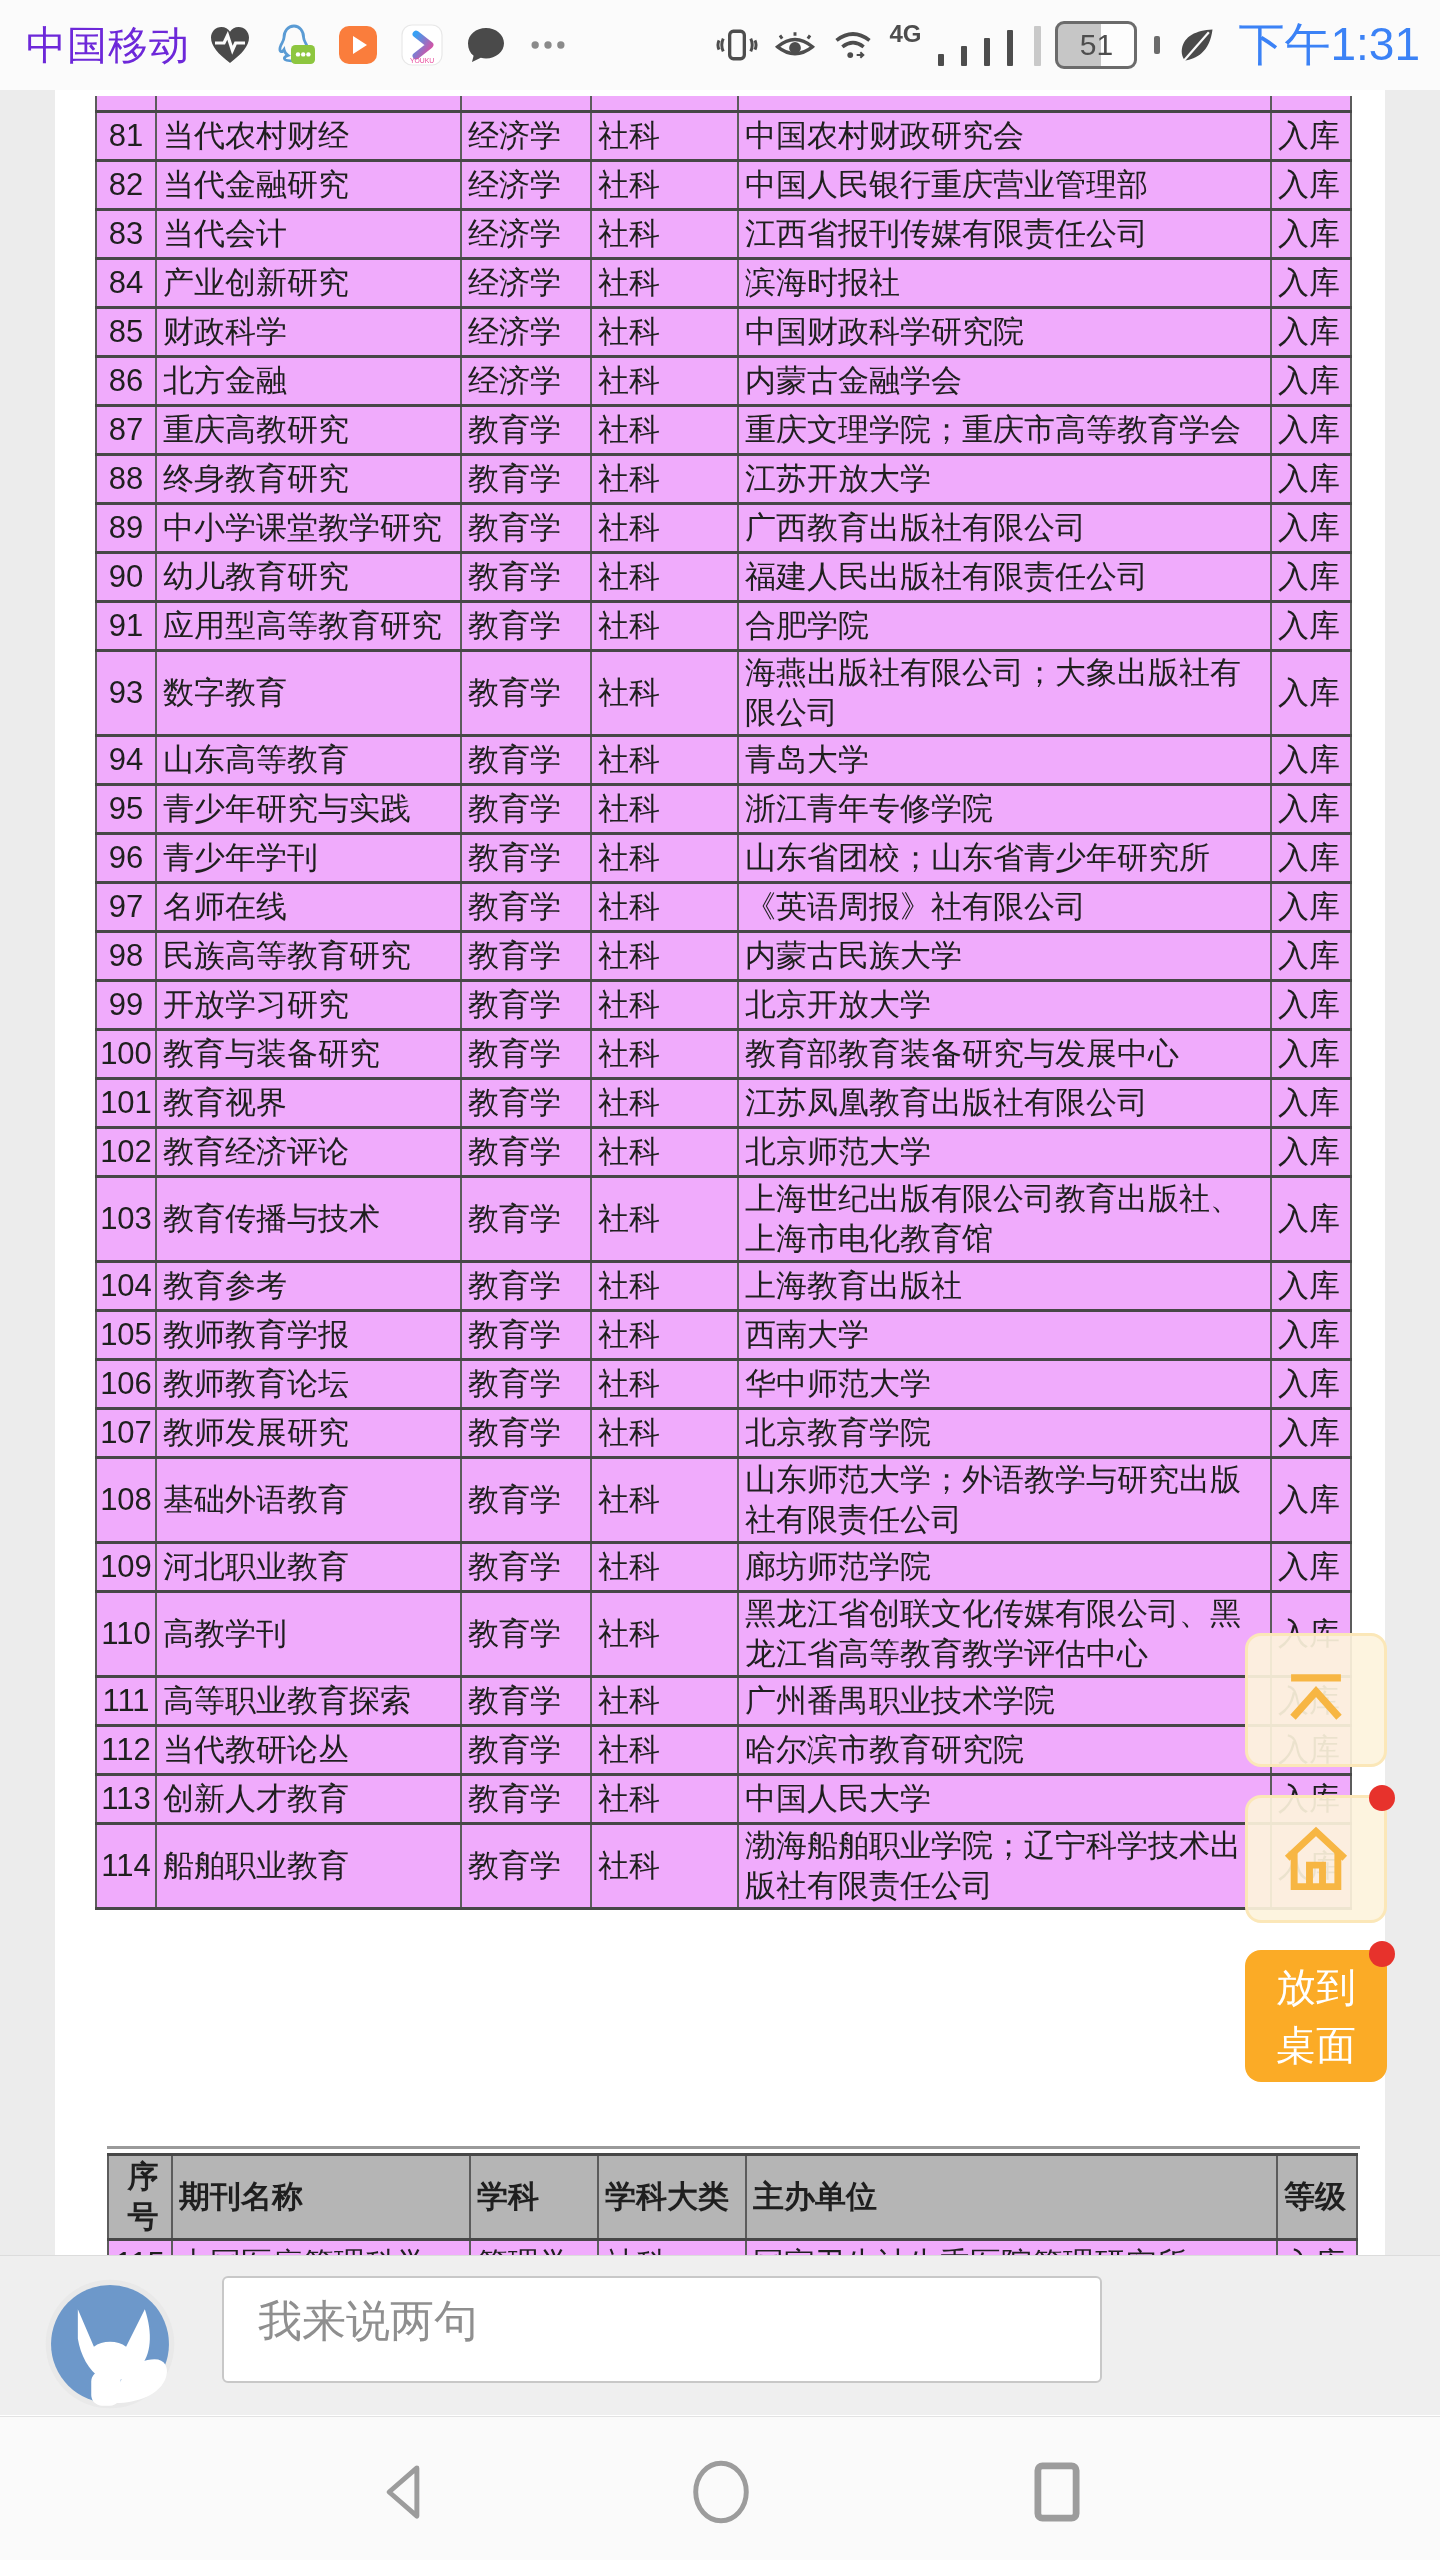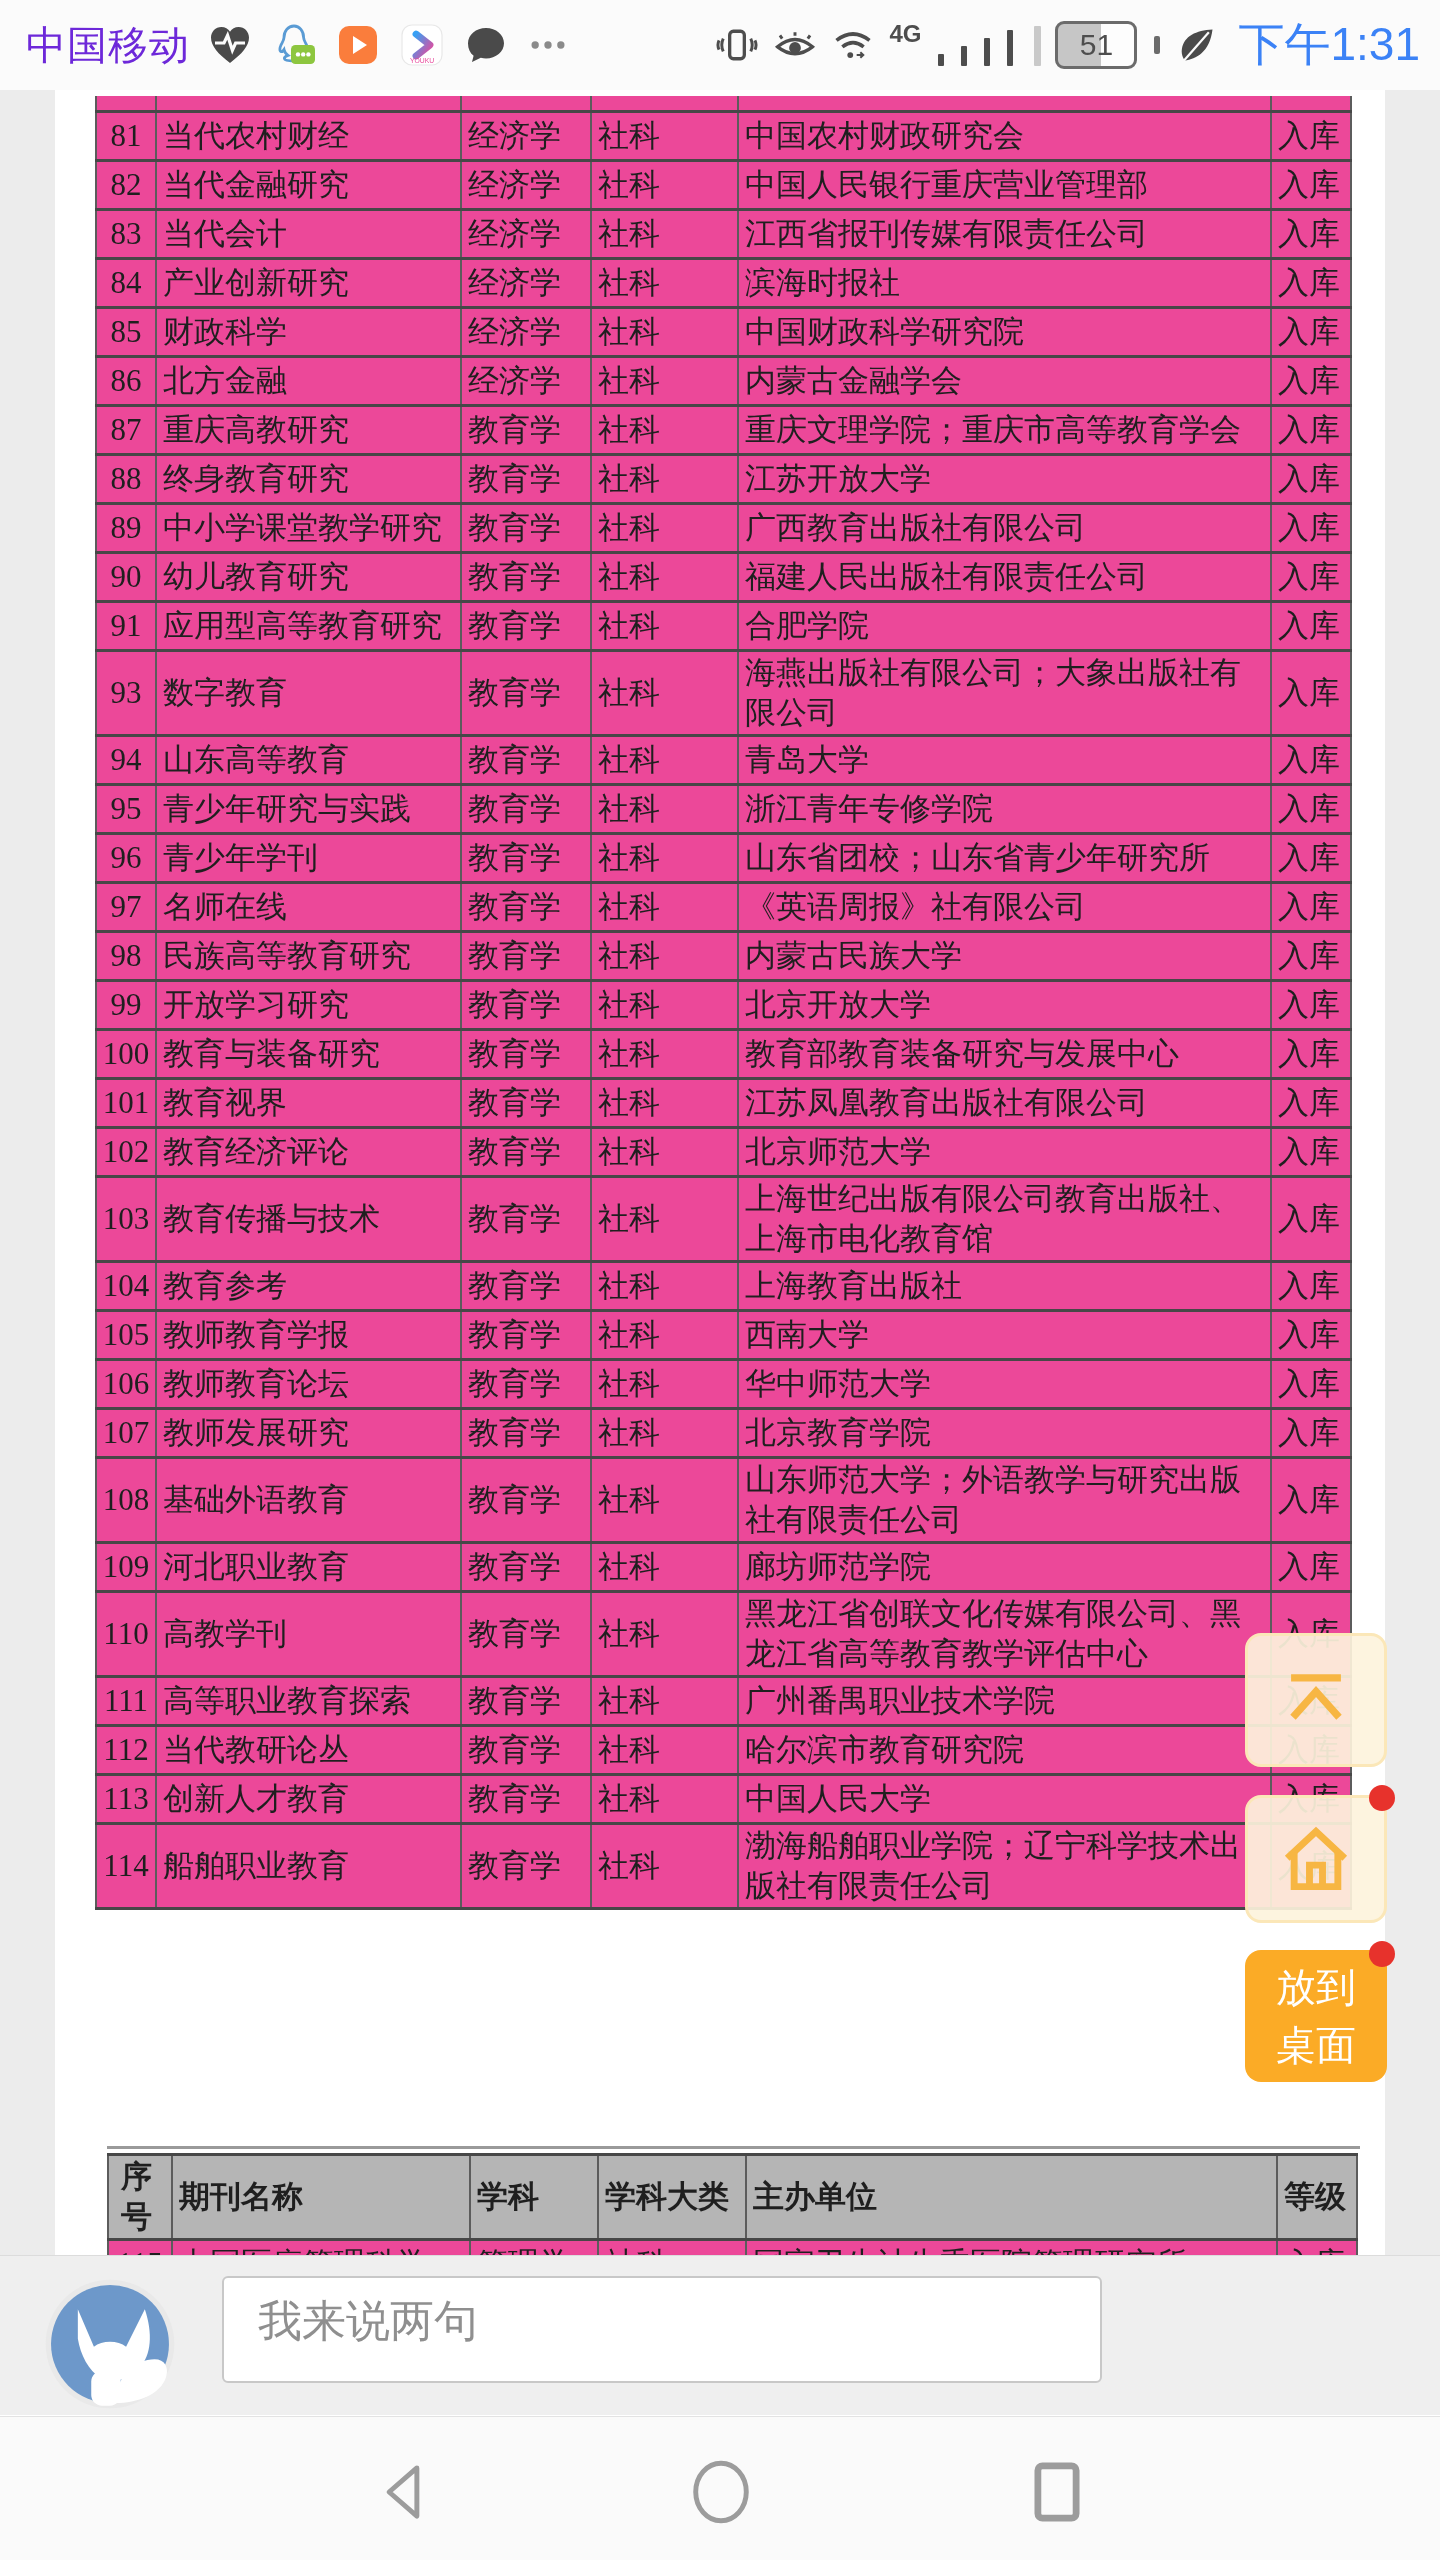--- a/index.html
+++ b/index.html
@@ -31,39 +31,39 @@
   .battery span{font-size:30px;color:#4e4e4e;}
   .bat-nub{width:6px;height:18px;background:#6b6b6b;border-radius:2px;margin-left:3px;}
   
   #content{position:absolute;top:90px;left:0;width:1440px;height:2172px;background:#ffffff;overflow:hidden;}
   .gutter{position:absolute;top:0;width:55px;height:2165px;background:#ececec;}
   .gutter.left{left:0;}
   .gutter.right{left:1385px;}
   
   table.journal{
     border-collapse:collapse;table-layout:fixed;
-    font-family:Liberation Serif, serif;
+    font-family:Liberation Sans, sans-serif;
     color:#1f1f1f;font-size:31px;
-    background:#ec4899;
+    background:#f0abfc;
   }
   table.journal td,table.journal th{
     border:2px solid #5c5c5c;border-bottom:3px solid #474747;border-top:none;
     height:44px;line-height:40px;padding:1px 6px;
     vertical-align:middle;overflow:hidden;word-break:break-all;
   }
   table.journal td.col-no{text-align:center;padding:1px 2px;}
   #table1{position:absolute;left:95px;top:6px;width:1255px;border:2px solid #4c4c4c;border-top:none;}
   #table1 tr.partial td{height:12px;border-bottom:3px solid #474747;}
   #table2-wrap{position:absolute;left:107px;top:2056px;width:1253px;border-top:3px solid #9a9a9a;padding-top:4px;}
   #table2{width:1249px;border:2px solid #4c4c4c;border-top:3px solid #474747;}
   #table2 th{
     background:#b5b5b5;font-weight:bold;text-align:left;font-size:31px;
     border-top:3px solid #474747;height:42px;
   }
-  #table2 th.col-no{text-align:left;padding-left:12px;}
+  #table2 th.col-no{text-align:center;padding-left:12px;}
   
   .fab{
     position:absolute;left:1245px;width:142px;border-radius:16px;
     display:flex;align-items:center;justify-content:center;box-sizing:border-box;
   }
   .fab.light{background:rgba(253,243,220,0.92);border:3px solid #fbe7b8;}
   #fab-top{top:1633px;height:134px;}
   #fab-home{top:1795px;height:128px;}
   #fab-desktop{
     top:1950px;height:132px;background:#fbab26;border:none;

